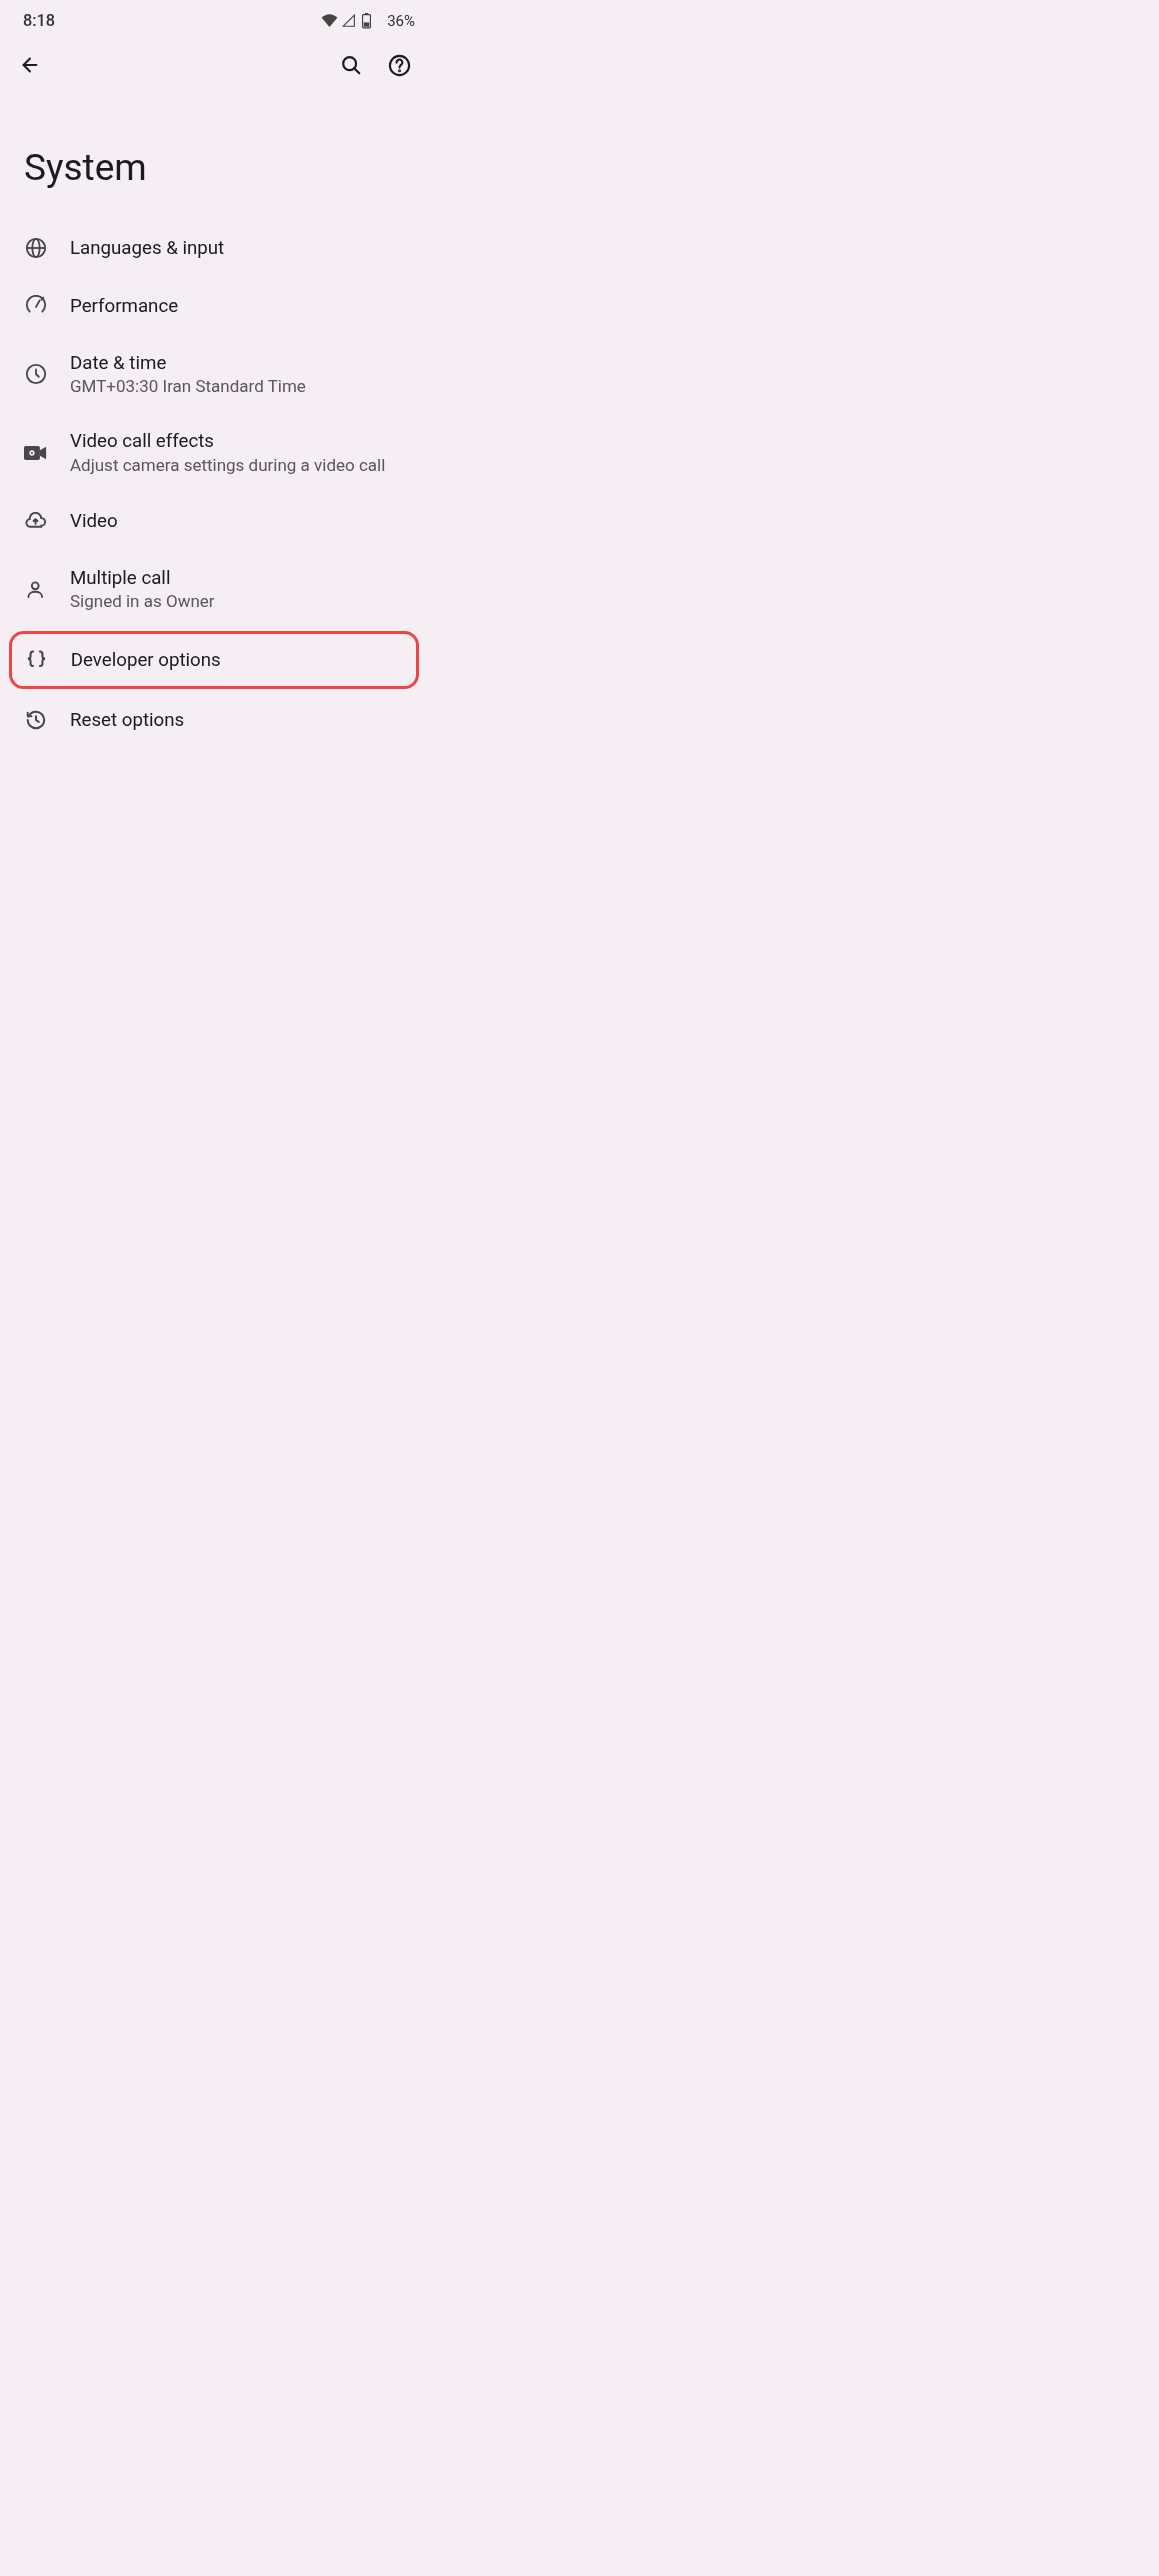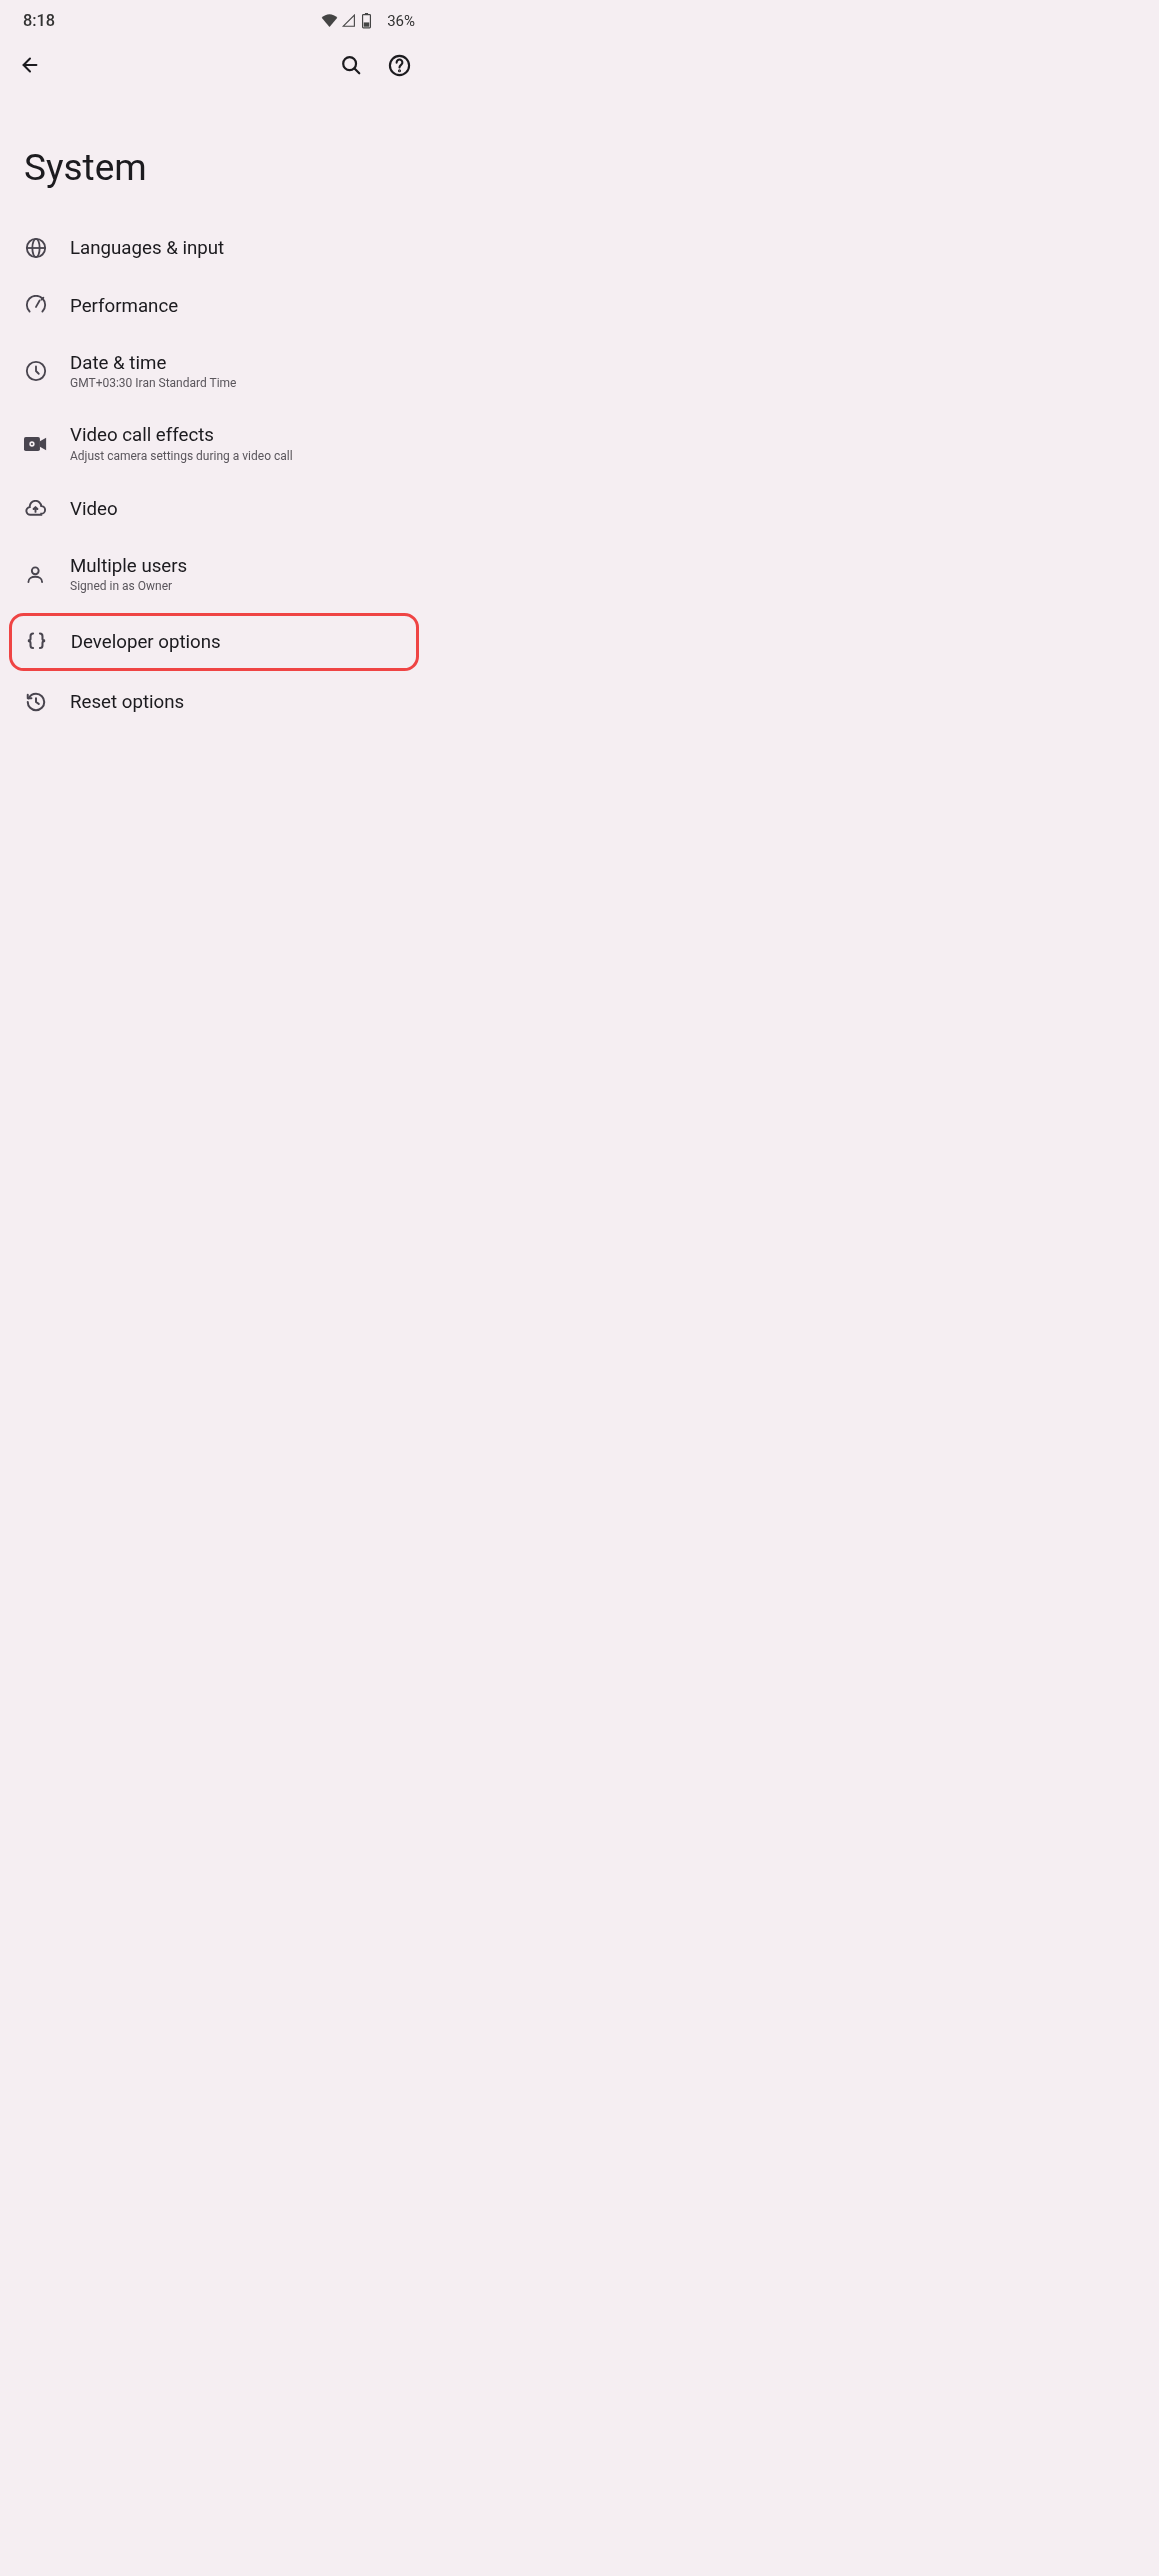--- a/index.html
+++ b/index.html
@@ -94,21 +94,21 @@
       display: flex;
       flex-direction: column;
       gap: 2.4px;
     }
     .item-title {
       font-size: 18.7px;
       font-weight: 400;
       color: #1c1b1f;
     }
     .item-subtitle {
-      font-size: 12px;
+      font-size: 17px;
       font-weight: 400;
       color: #5a565c;
     }
     .highlighted {
       border: 3px solid #ef4444;
       border-radius: 14.5px;
       margin: 2.4px 7.2px 2.4px 8.5px;
       padding: 11px 6px 11px 13.3px;
     }
   </style>
@@ -236,21 +236,21 @@
   </div>
 
   <div class="list-item">
     <div class="item-icon">
       <svg width="20.5" height="20.5" viewBox="0 0 24 24" fill="none" stroke="#49454f" stroke-width="2.2" stroke-linecap="round">
           <circle cx="12" cy="8" r="4"></circle>
           <path d="M4 21c0-4 4-6 8-6s8 2 8 6"></path>
         </svg>
     </div>
     <div class="item-text">
-      <div class="item-title">Multiple users</div>
+      <div class="item-title">Multiple call</div>
       <div class="item-subtitle">Signed in as Owner</div>
     </div>
   </div>
 
   <div class="list-item highlighted">
     <div class="item-icon">
       <svg width="23" height="20.5" viewBox="0 0 24 24" fill="none" stroke="#49454f" stroke-width="2.4" stroke-linecap="round" stroke-linejoin="round">
           <path d="M8 3c-2 0-3 1-3 3v3c0 1-1 2-2 2v1c1 0 2 1 2 2v3c0 2 1 3 3 3"></path>
           <path d="M16 3c2 0 3 1 3 3v3c0 1 1 2 2 2v1c-1 0-2 1-2 2v3c0 2-1 3-3 3"></path>
         </svg>

